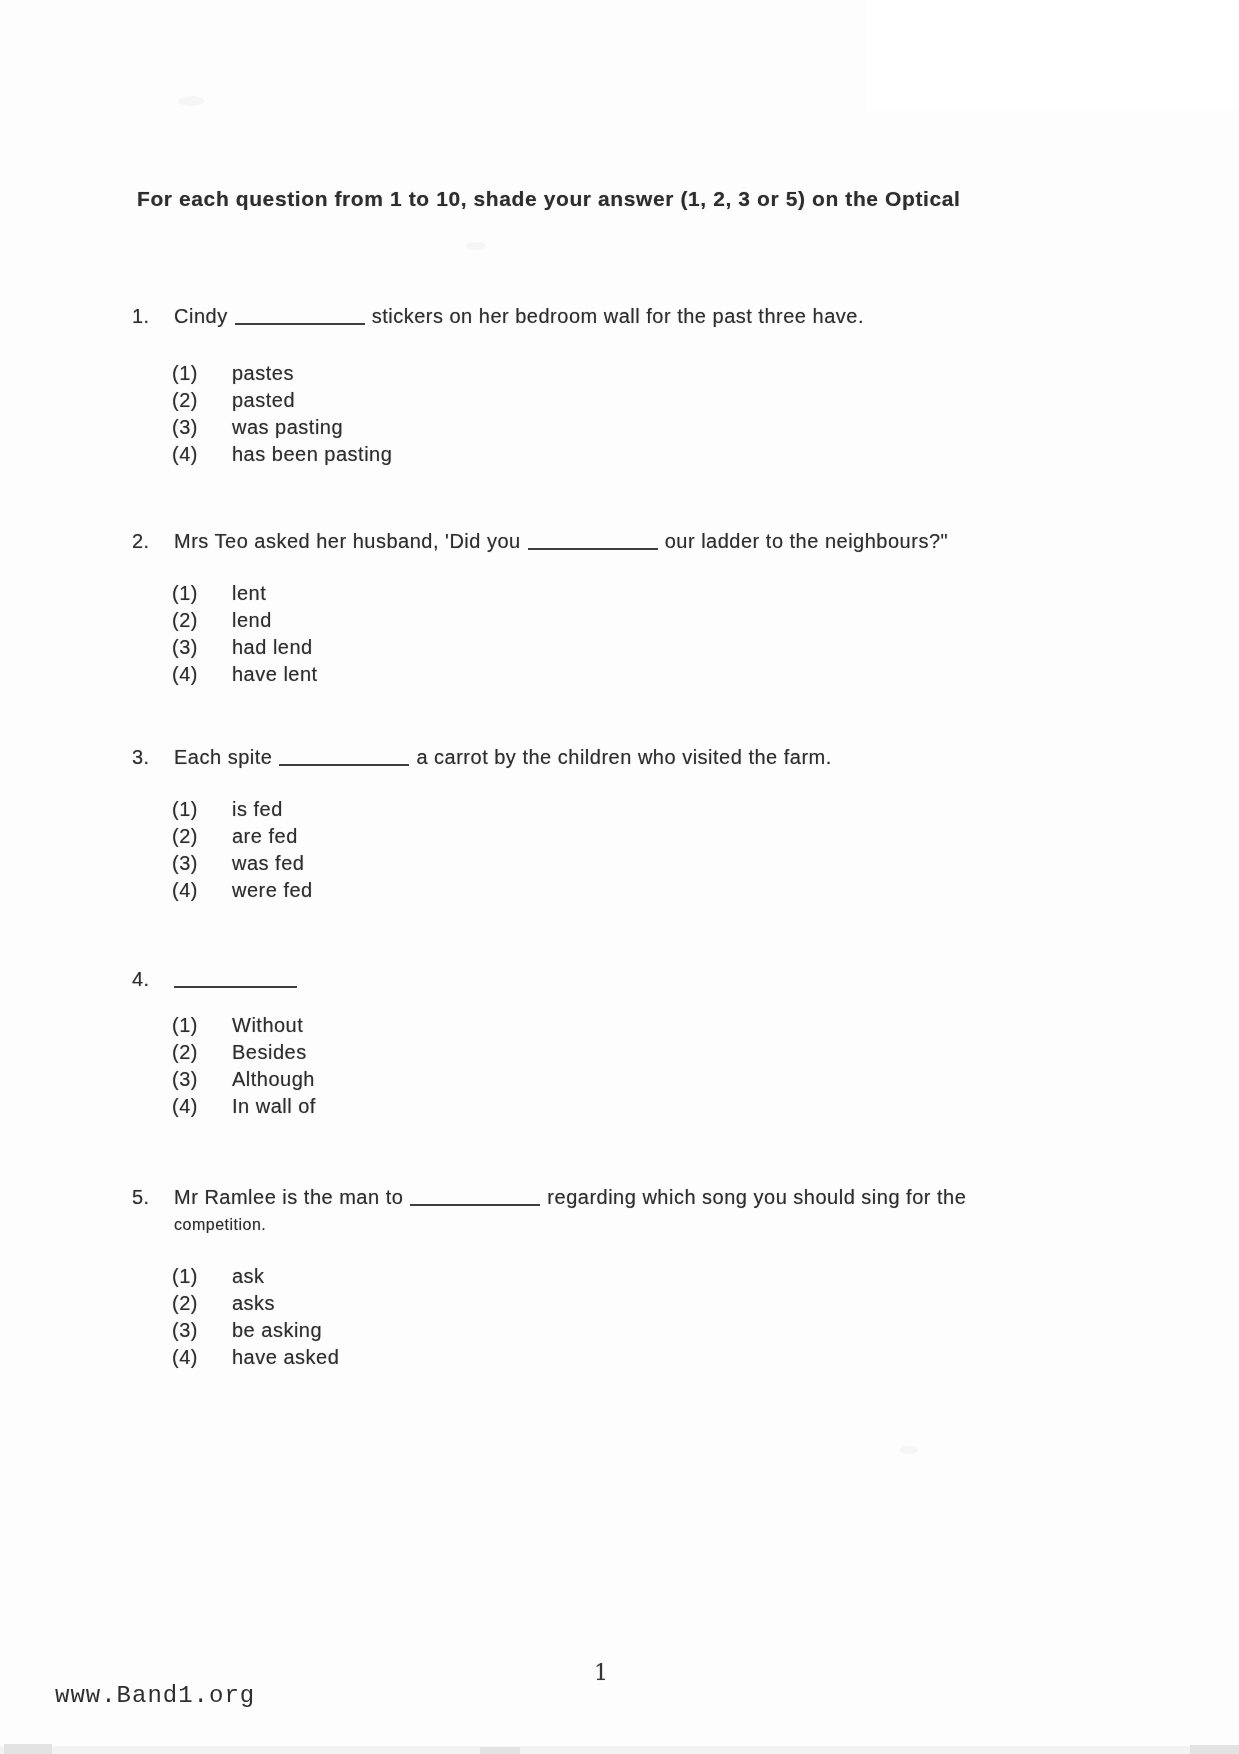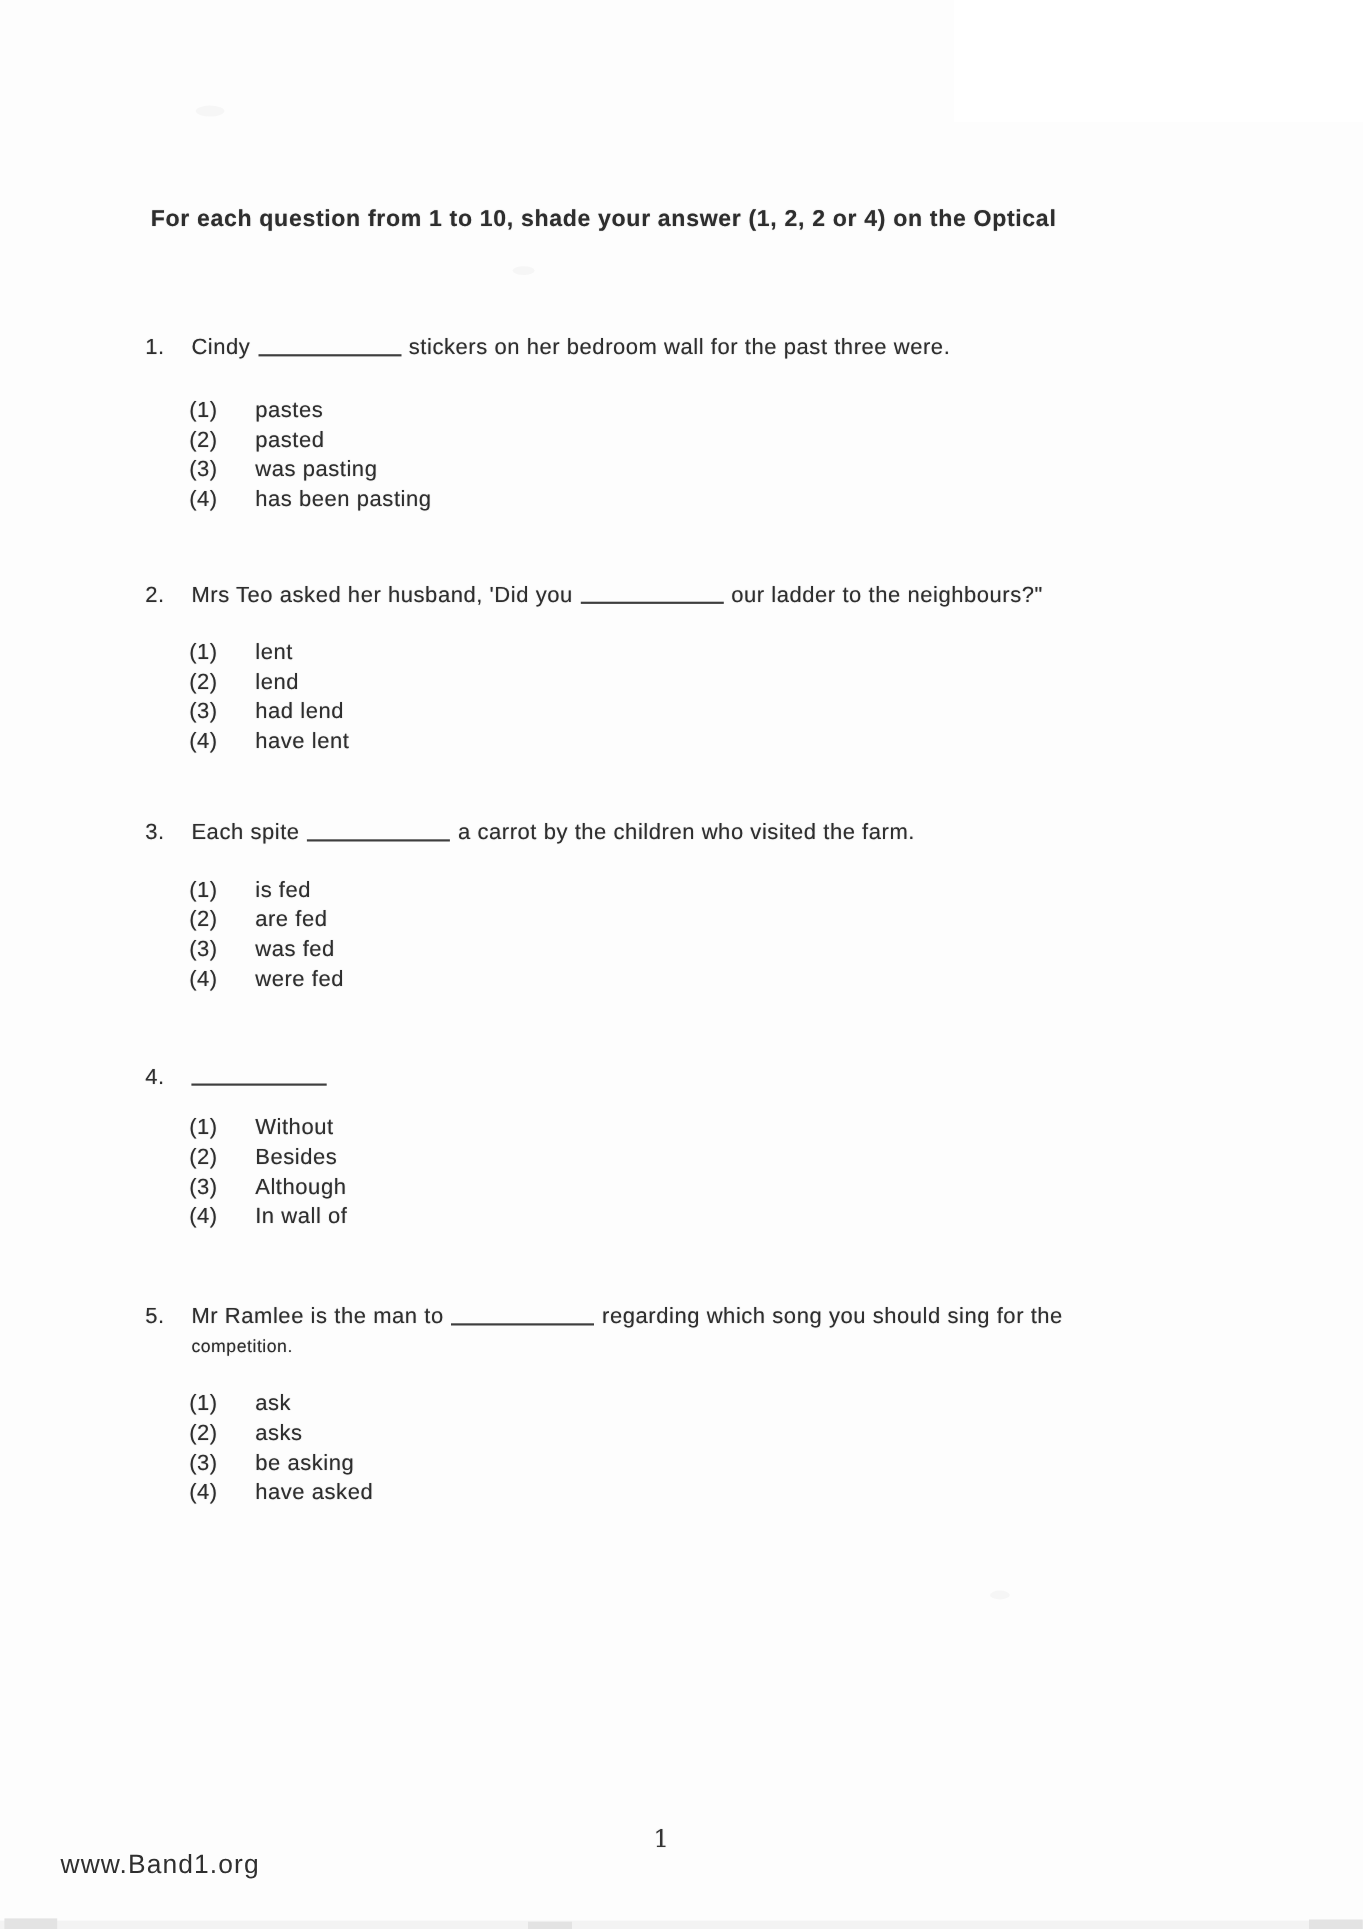--- a/index.html
+++ b/index.html
@@ -51,21 +51,21 @@
   .optnum{display:inline-block;width:60px;}
   .optlabel{display:inline-block;}
   .page-number{
     position:absolute;left:594px;top:1660px;
     font-family:"DejaVu Serif", serif;
     font-size:22px;color:#353535;
     text-shadow:0 0 1px rgba(70,70,70,.5);
   }
   .footer-site{
     position:absolute;left:55px;top:1682px;
-    font-family:Liberation Sans, sans-serif;
+    font-family:Liberation Mono, monospace;
     font-size:24px;letter-spacing:1px;color:#2f2f2f;
   }
   
   .bottom-band{
     position:absolute;left:0;top:1746px;width:1239px;height:8px;
     background:#f3f3f3;
   }
   .smudge{position:absolute;background:#e3e3e3;}
   .smudge.s1{left:4px;top:1744px;width:48px;height:10px;}
   .smudge.s2{left:480px;top:1747px;width:40px;height:7px;}
@@ -76,26 +76,26 @@
   .noise.n3{left:900px;top:1446px;width:18px;height:8px;}
 </style>
 </head>
 <body>
 
 <div class="page">
 
   <div class="scan-bright"></div>
 
   <div class="instructions print">
-    <div>For each question from 1 to 10, shade your answer (1, 2, 2 or 4) on the Optical</div>
+    <div>For each question from 1 to 10, shade your answer (1, 2, 3 or 5) on the Optical</div>
   </div>
 
   <section class="question print" style="top:303px">
     <span class="qnum">1.</span>
-    <div class="stem"><span>Cindy</span><span class="blank"></span><span>stickers on her bedroom wall for the past three were.</span></div>
+    <div class="stem"><span>Cindy</span><span class="blank"></span><span>stickers on her bedroom wall for the past three have.</span></div>
     <div class="options" style="top:57px">
       <div class="opt"><span class="optnum">(1)</span><span class="optlabel">pastes</span></div>
       <div class="opt"><span class="optnum">(2)</span><span class="optlabel">pasted</span></div>
       <div class="opt"><span class="optnum">(3)</span><span class="optlabel">was pasting</span></div>
       <div class="opt"><span class="optnum">(4)</span><span class="optlabel">has been pasting</span></div>
     </div>
   </section>
 
   <section class="question print" style="top:528px">
     <span class="qnum">2.</span>

